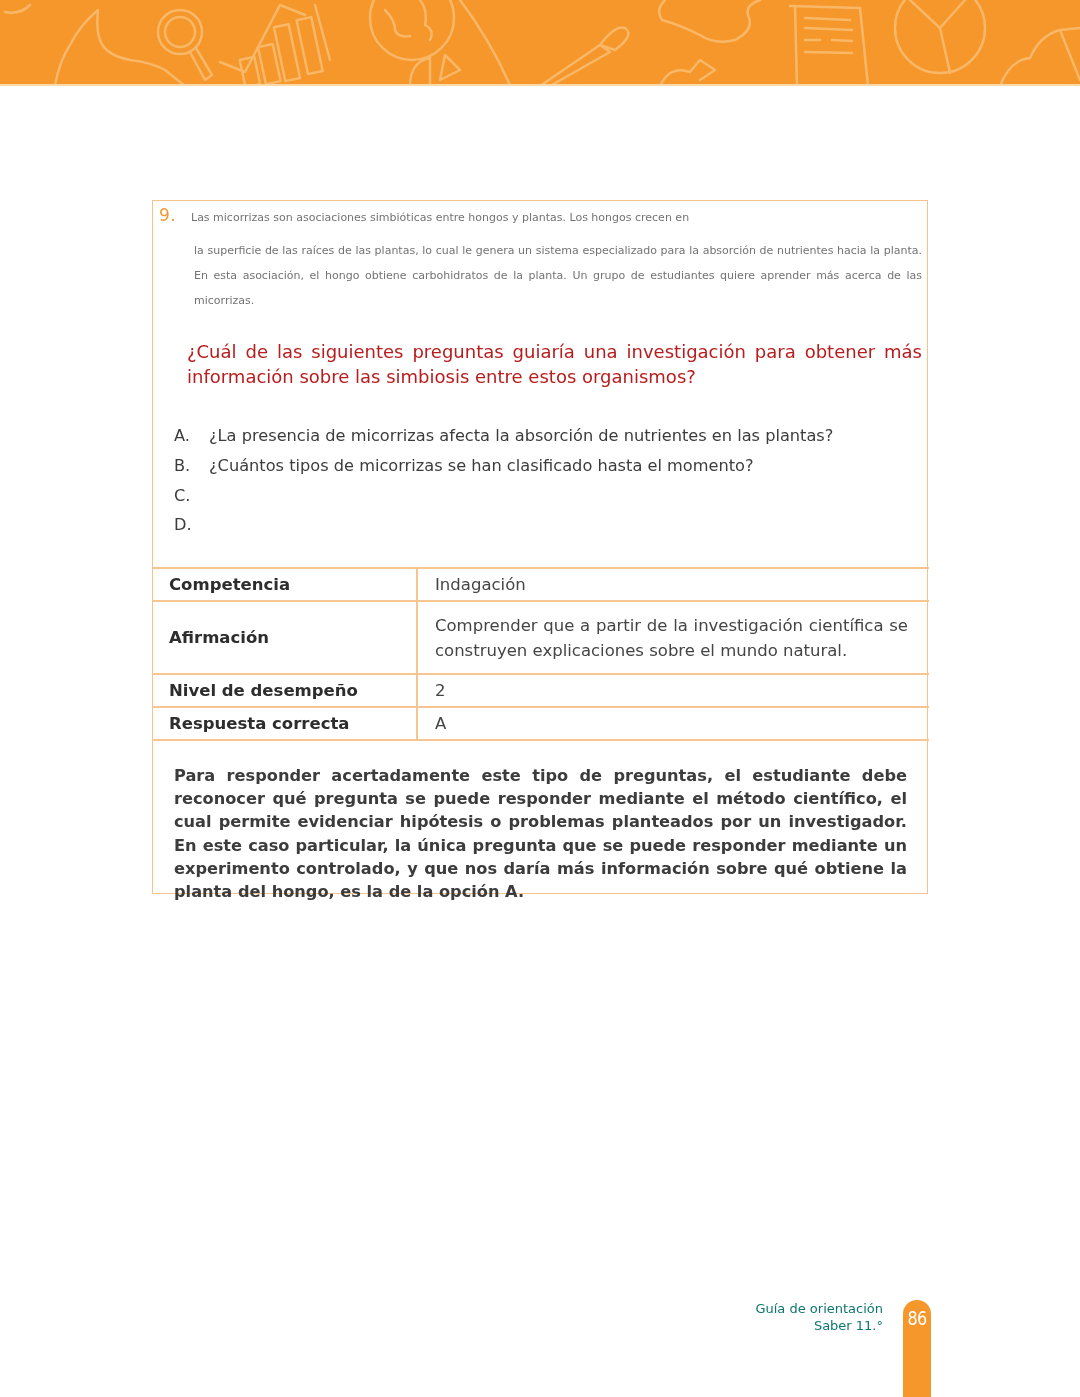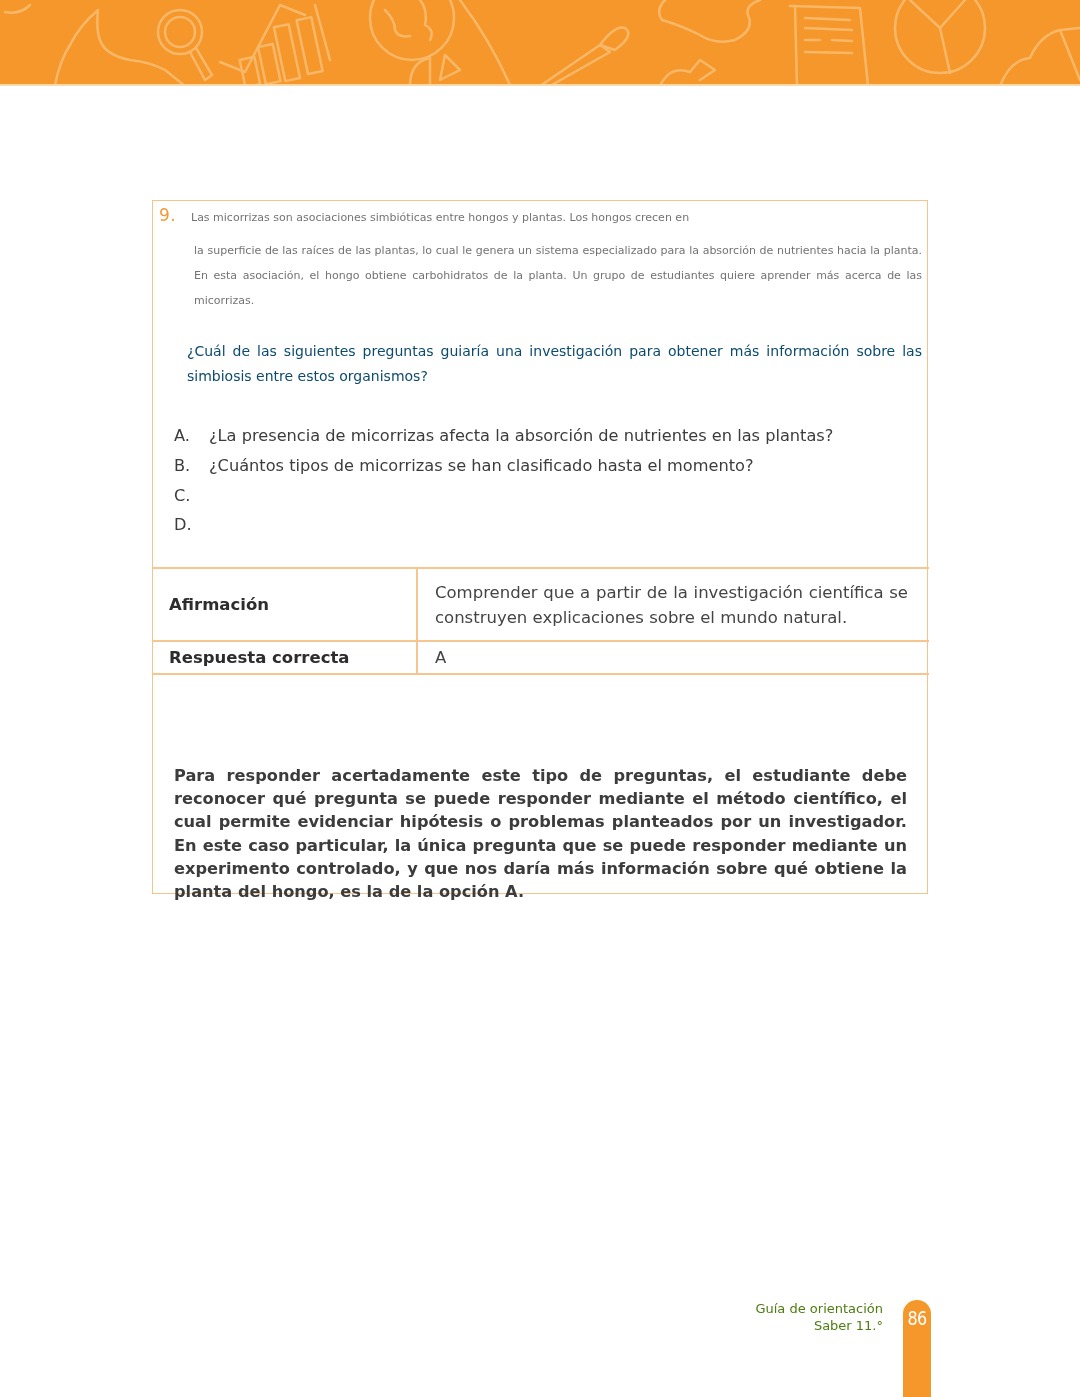--- a/index.html
+++ b/index.html
@@ -26,21 +26,21 @@
   }
   .stem {
     position: absolute; left: 191px; top: 205px; width: 731px;
     font-size: 11px; line-height: 25px; color: #737373;
     text-align: justify;
   }
   .stem .first { display: block; }
   .stem .rest { display: block; padding-left: 3px; margin-top: 8px; }
   .prompt {
     position: absolute; left: 187px; top: 339px; width: 735px;
-    font-size: 14px; line-height: 25px; color: #0c4a6e; text-align: justify;
+    font-size: 18px; line-height: 25px; color: #b91c1c; text-align: justify;
   }
   .options { position: absolute; left: 174px; top: 423px; width: 700px; }
   .option { height: 29.8px; display: flex; font-size: 16.2px; line-height: 25px; color: #3c3c3c; }
   .option .letter { width: 35px; }
 
   table.meta {
     position: absolute; left: 152px; top: 567px; width: 777px;
     border-collapse: collapse; table-layout: fixed;
   }
   table.meta td {
@@ -55,21 +55,21 @@
   table.meta tr.r4 td { height: 31px; }
   table.meta td.value.justify { text-align: justify; line-height: 25px; padding-right: 21px; }
 
   .explain {
     position: absolute; left: 174px; top: 764px; width: 733px;
     font-size: 16.2px; line-height: 23.2px; color: #3c3c3c; text-align: justify; font-weight: bold;
   }
 
   .footer-text {
     position: absolute; right: 197px; top: 1300px; text-align: right;
-    font-size: 13px; line-height: 17px; color: #4d7c0f;
+    font-size: 13px; line-height: 17px; color: #0f766e;
   }
   .page-tab {
     position: absolute; left: 903px; top: 1300px; width: 28px; height: 97px;
     background: #f5972a; border-radius: 14px 14px 0 0;
   }
   .page-num {
     position: absolute; left: 903px; top: 1306px; width: 28px; text-align: center;
     font-size: 20px; color: #ffffff; letter-spacing: -1px;
     transform: scaleX(0.8);
   }
@@ -143,23 +143,31 @@
   <div class="option">
     <span class="letter">C.</span>
   </div>
   <div class="option">
     <span class="letter">D.</span>
   </div>
 </div>
 
 <table class="meta">
   <tbody>
+      <tr class="r1">
+    <td class="label">Competencia</td>
+    <td class="value">Indagación</td>
+  </tr>
   <tr class="r2">
     <td class="label">Afirmación</td>
     <td class="value justify">Comprender que a partir de la investigación científica se construyen explicaciones sobre el mundo natural.</td>
+  </tr>
+  <tr class="r3">
+    <td class="label">Nivel de desempeño</td>
+    <td class="value">2</td>
   </tr>
   <tr class="r4">
     <td class="label">Respuesta correcta</td>
     <td class="value">A</td>
   </tr>
 </tbody>
   </table>
 
 <div class="explain">Para responder acertadamente este tipo de preguntas, el estudiante debe reconocer qué pregunta se puede responder mediante el método científico, el cual permite evidenciar hipótesis o problemas planteados por un investigador. En este caso particular, la única pregunta que se puede responder mediante un experimento controlado, y que nos daría más información sobre qué obtiene la planta del hongo, es la de la opción A.</div>
 

